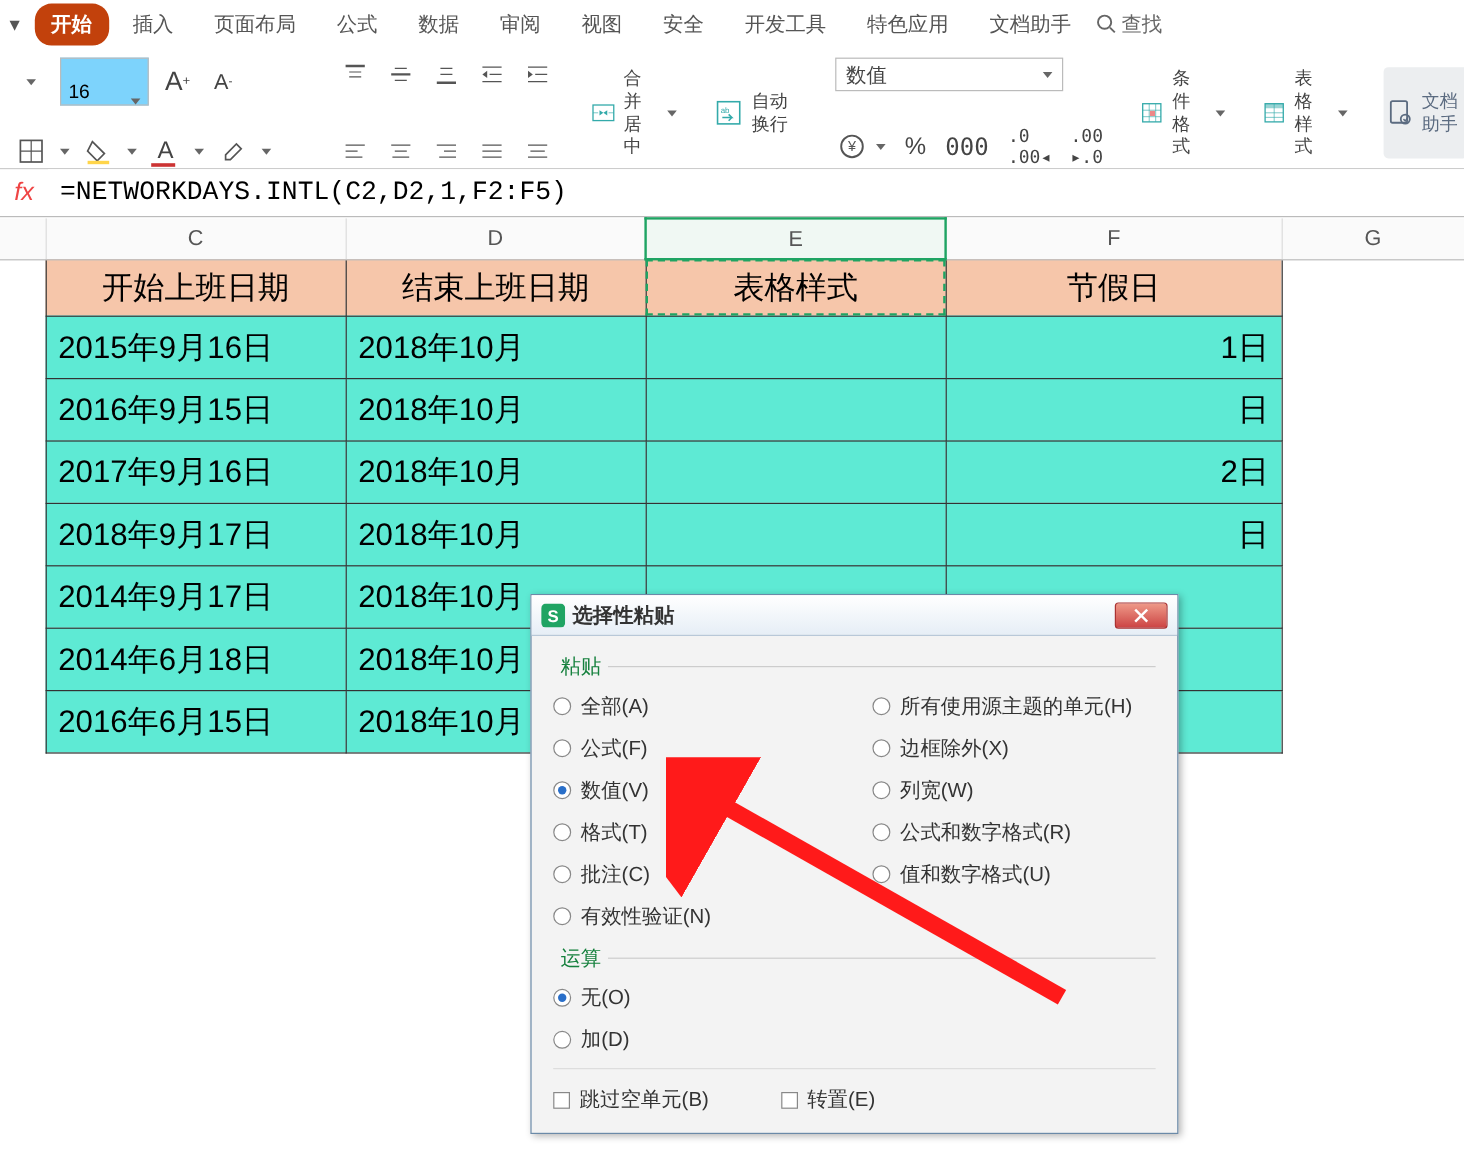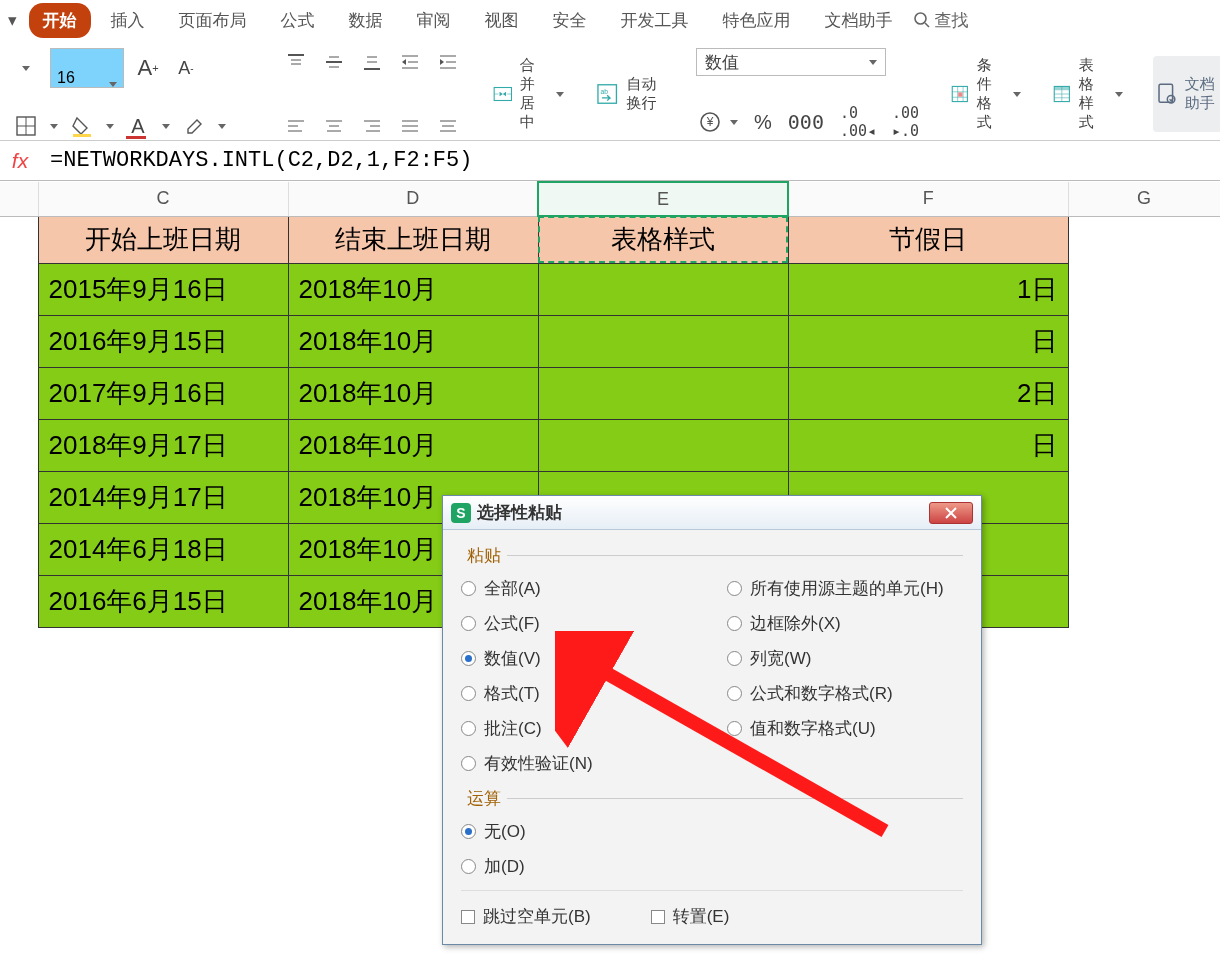--- a/index.html
+++ b/index.html
@@ -25,32 +25,32 @@
 
 .formula-bar{display:flex;align-items:center;height:40px;border-bottom:1px solid #bbb;font-size:21px}
 .fx{width:40px;text-align:center;font-style:italic;color:#ef4444}
 .fx-input{flex:1;border:0;height:100%;padding:0 10px;font-family:"Courier New",monospace;font-size:22px;outline:none}
 
 .grid-wrap{position:relative}
 table.sheet{border-collapse:collapse;table-layout:fixed;width:100%}
 .colhdr td{height:34px;text-align:center;font-size:18px;color:#555;border-right:1px solid #ddd;border-bottom:1px solid #bbb;background:#fafafa}
 .colhdr td.sel{border:2px solid #1fa463;background:#f0f8f3}
 .rowh td{height:47px;text-align:center;font-size:26px;border:1px solid #333;background:#f6c6aa}
-.datarow td{height:52px;font-size:26px;border:1px solid #333;background:#84cc16;padding:0 10px}
+.datarow td{height:52px;font-size:26px;border:1px solid #333;background:#5eead4;padding:0 10px}
 .datarow td.empty{border:0;background:#fff}
 .after-row td{height:52px;border:0}
 .sel-cell{outline:2px dashed #1fa463;outline-offset:-2px}
 
 .dialog{position:absolute;left:442px;top:314px;width:540px;background:#f3f3f3;border:1px solid #6b8aa8;box-shadow:2px 2px 6px rgba(0,0,0,.3);font-size:17px;color:#333}
 .dlg-title{height:34px;display:flex;align-items:center;justify-content:space-between;padding:0 8px;background:linear-gradient(#fff,#e6eef6);border-bottom:1px solid #b8c8d8}
 .dlg-title .t{display:flex;align-items:center;gap:6px;font-weight:bold}
 .dlg-close{width:44px;height:22px;border:1px solid #a33;border-radius:3px;background:linear-gradient(#e98,#c44);color:#fff;display:flex;align-items:center;justify-content:center;font-weight:bold}
 .dlg-body{padding:10px 18px 6px}
 fieldset{border:1px solid #ccc;border-left:0;border-right:0;border-bottom:0;margin:4px 0 12px;padding:10px 0 0}
-legend{padding:0 6px;color:#a16207}
+legend{padding:0 6px;color:#15803d}
 .radio-cols{display:flex;gap:30px}
 .radio-col{flex:1;display:flex;flex-direction:column;gap:12px}
 .radio-item,.check-item{display:flex;align-items:center;gap:8px;cursor:pointer}
 .radio-dot{width:15px;height:15px;border:1px solid #888;border-radius:50%;display:inline-flex;align-items:center;justify-content:center;background:#fff}
 .radio-dot.checked:after{content:"";width:7px;height:7px;border-radius:50%;background:#2a6fc9}
 .check-box{width:14px;height:14px;border:1px solid #888;background:#fff}
 .dlg-sep{height:1px;background:#ddd;margin:8px 0 14px}
 .check-row{display:flex;gap:60px;padding-bottom:10px}
 
 .arrow{position:absolute;left:555px;top:450px;width:350px;height:220px;pointer-events:none}

